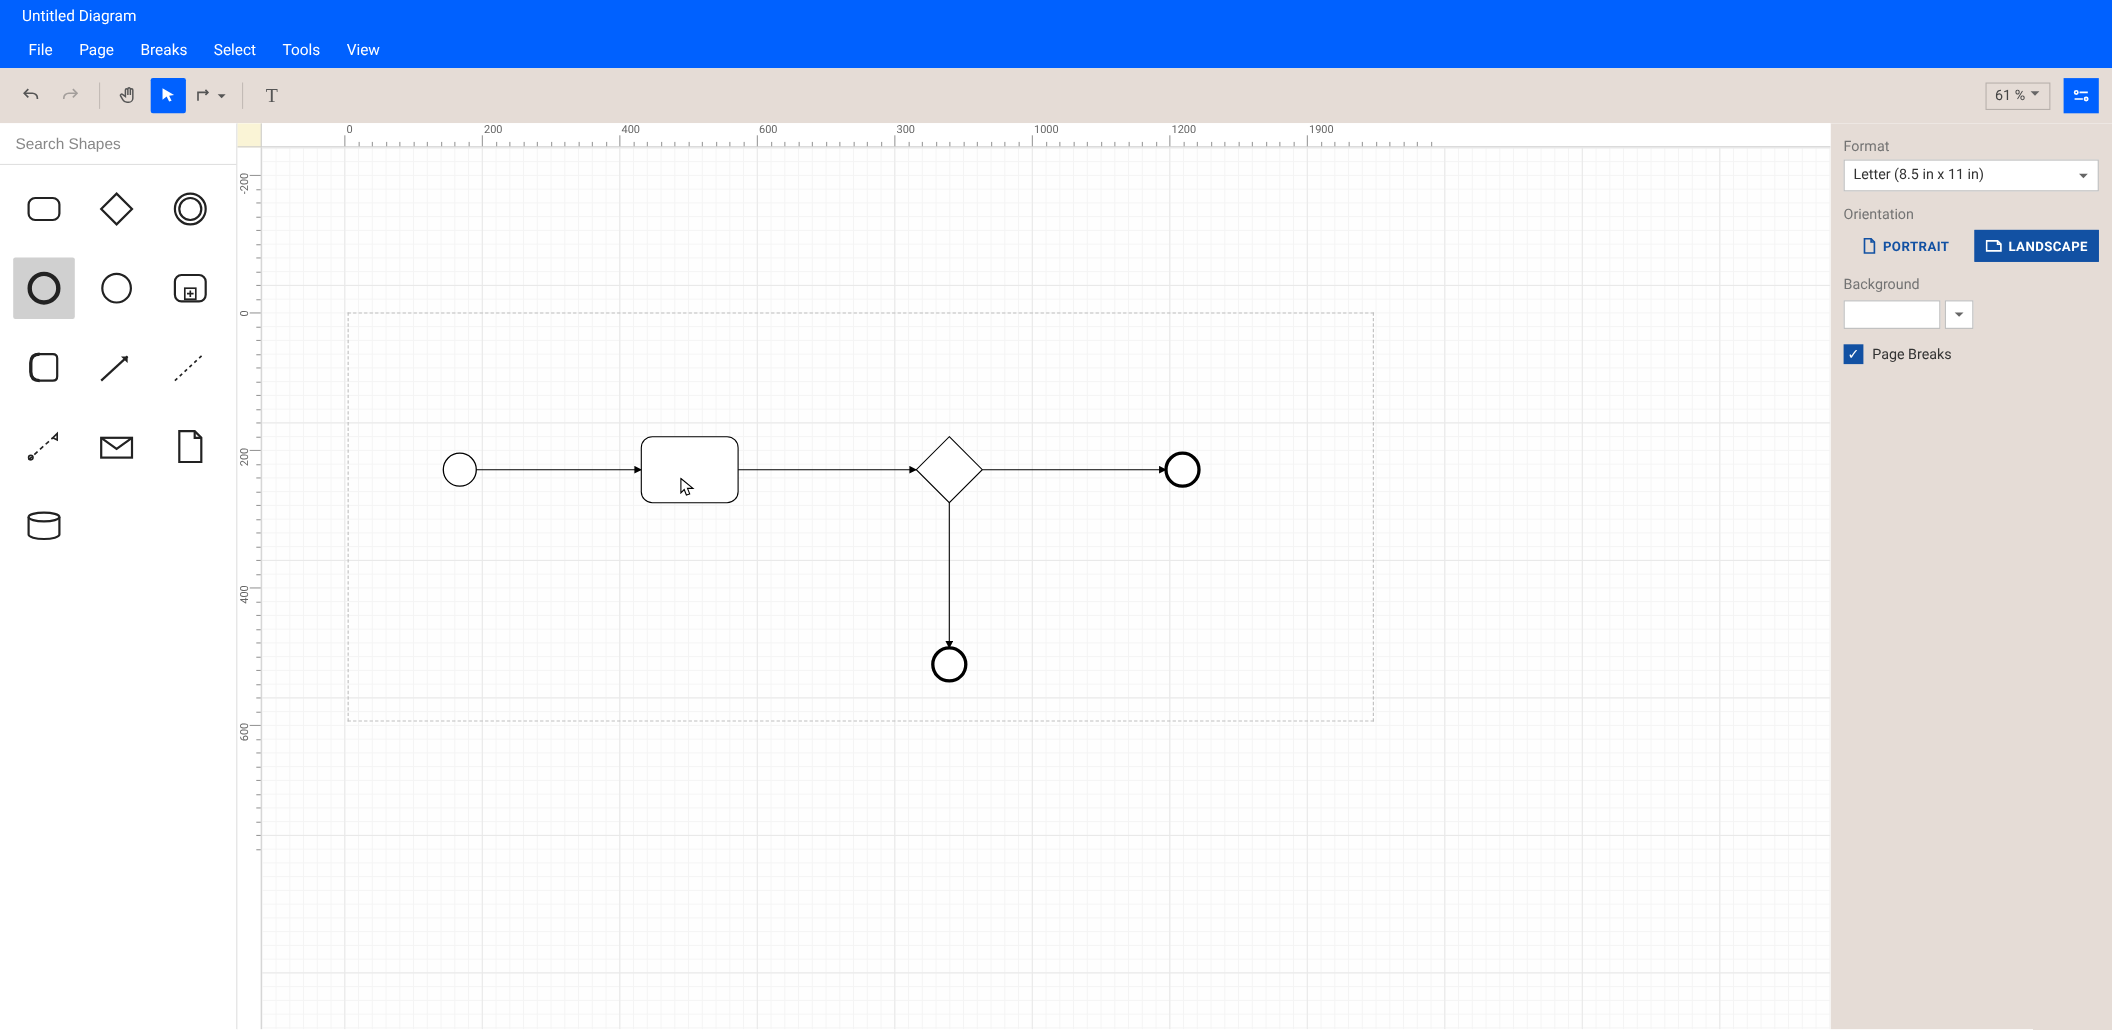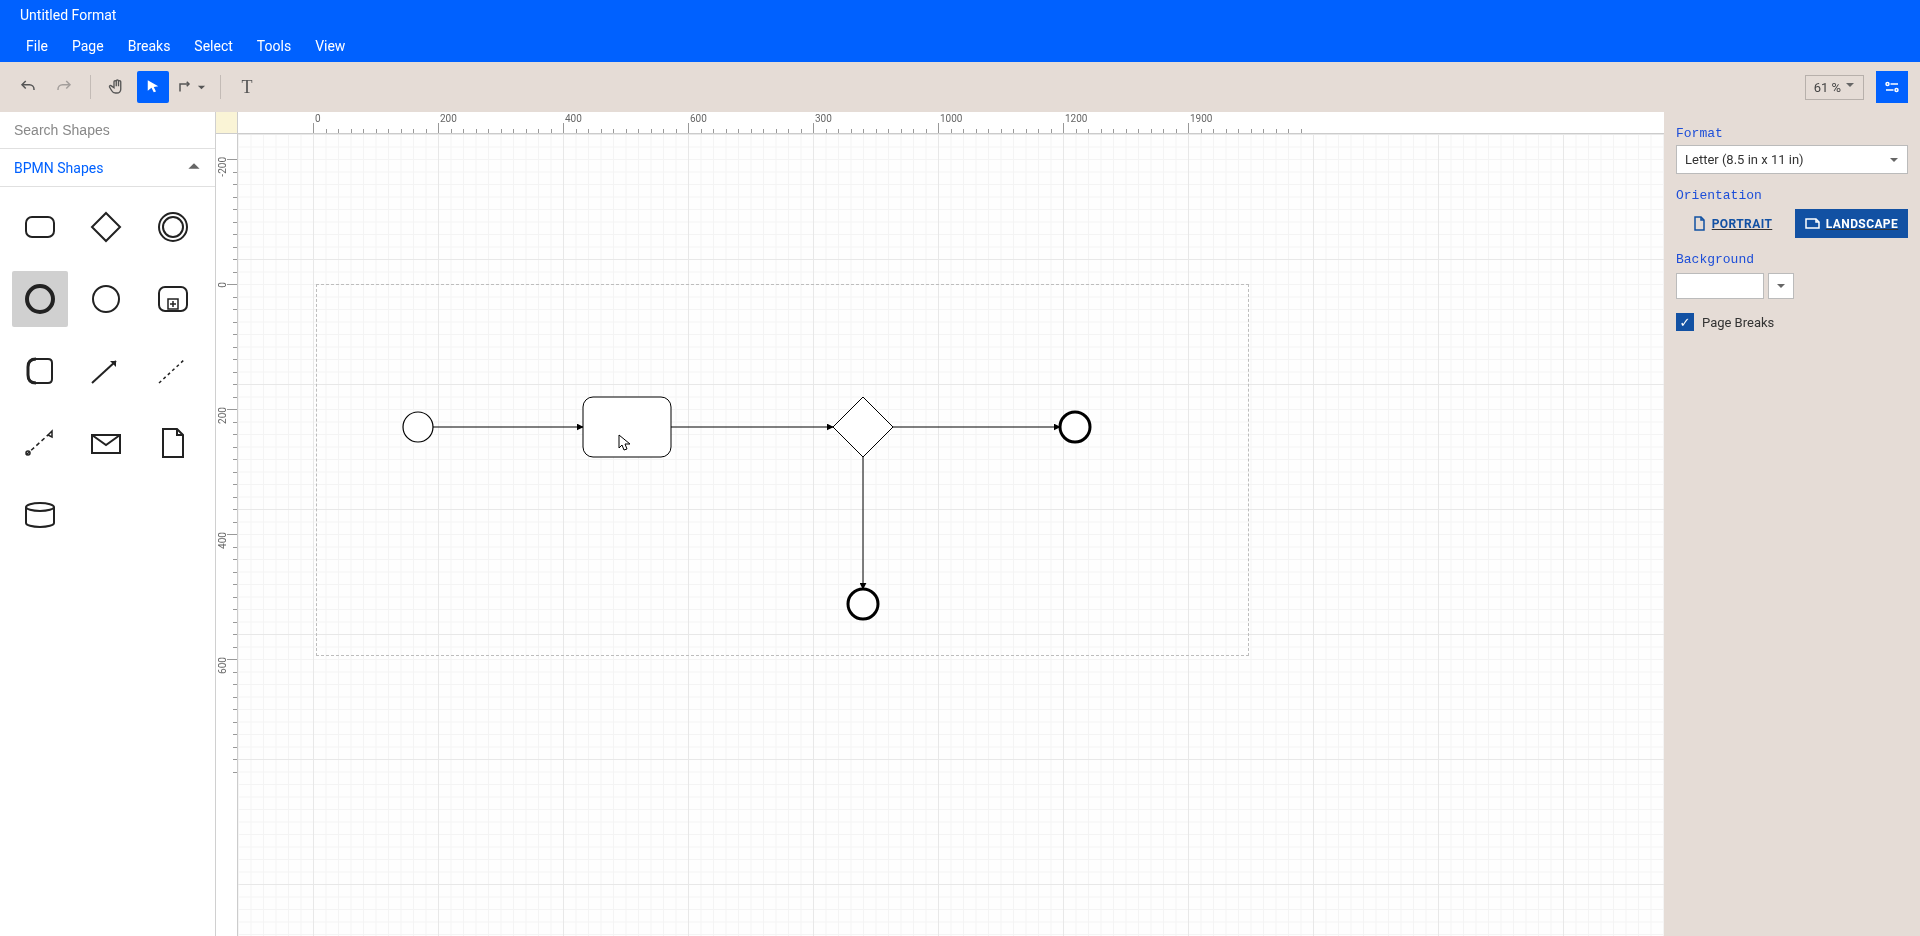--- a/index.html
+++ b/index.html
@@ -53,41 +53,41 @@
 }
 .page-outline { position: absolute; border: 1.5px dashed #bdbdbd; background: transparent; }
 .diagram-layer { position: absolute; inset: 0; }
 .cursor-arrow { position: absolute; width: 14px; height: 18px; pointer-events: none; }
 
 
 .rightpanel { width: 256px; background: #e5dcd6; display: flex; flex-direction: column; }
 .rp-header { padding: 10px 12px; display: flex; justify-content: space-between; align-items: center; font-weight: 600; color: #333; border-bottom: 1px solid rgba(0,0,0,0.08); }
 .rp-close { color: #bbb; cursor: pointer; font-size: 18px; }
 .rp-body { padding: 14px 12px; display: flex; flex-direction: column; gap: 14px; }
-.rp-label { font-size: 13px; color: #1d4ed8; font-family: Liberation Mono, monospace; }
+.rp-label { font-size: 13px; color: #737373; }
 .rp-select { background: #fff; border: 1px solid #bbb; padding: 6px 8px; display: flex; justify-content: space-between; align-items: center; font-size: 13px; cursor: pointer; }
-.orient-row { display: flex; gap: 6px; text-decoration: underline; }
+.orient-row { display: flex; gap: 6px; }
 .orient-btn { flex: 1; border: 1px solid #1251a3; padding: 6px 4px; display: flex; align-items: center; justify-content: center; gap: 6px; font-size: 12px; font-weight: 700; letter-spacing: 0.4px; cursor: pointer; background: #e5dcd6; color: #1251a3; }
 .orient-btn.portrait { border-color: transparent; }
 .orient-btn.active { background: #1251a3; color: #fff; border-color: #1251a3; }
 .bg-row { display: flex; gap: 4px; }
 .bg-swatch { width: 88px; height: 26px; background: #fff; border: 1px solid #bbb; }
 .bg-caret { width: 26px; height: 26px; border: 1px solid #bbb; background: #fff; display: flex; align-items: center; justify-content: center; cursor: pointer; }
 .chk-row { display: flex; align-items: center; gap: 8px; }
 .chk { width: 18px; height: 18px; background: #1251a3; display: flex; align-items: center; justify-content: center; color: #fff; font-size: 13px; }
 .tick-label-h { position: absolute; top: 1px; font-size: 10px; color: #666; transform: translateX(2px); }
 .tick-label-v { position: absolute; left: 1px; font-size: 10px; color: #666; writing-mode: vertical-rl; transform: rotate(180deg) translateY(2px); }
 </style>
 </head>
 <body>
 
 <div class="app">
 
   <div class="titlebar">
-    <span>Untitled Format</span>
+    <span>Untitled Diagram</span>
   </div>
 
   <div class="menubar">
     <div class="menu-item">File</div>
     <div class="menu-item">Page</div>
     <div class="menu-item">Breaks</div>
     <div class="menu-item">Select</div>
     <div class="menu-item">Tools</div>
     <div class="menu-item">View</div>
   </div>
@@ -144,28 +144,20 @@
           <line x1="4" y1="16" x2="14" y2="16"></line>
         </svg>
     </div>
   </div>
 
   <div class="main">
 
     <div class="palette">
       <div class="search-row">
         <input type="text" placeholder="Search Shapes" style="">
-      </div>
-      <div class="pal-section">
-        <span>BPMN Shapes</span>
-        <span>
-          <svg width="14" height="14" viewBox="0 0 10 10" fill="#666">
-              <path d="M1 7l4-4 4 4z"></path>
-            </svg>
-        </span>
       </div>
       <div class="shape-grid" id="shape-grid">
           <div class="shape-cell">
             <svg viewBox="0 0 36 36">
               <rect x="4" y="8" width="28" height="20" rx="6" fill="none" stroke="#222" stroke-width="2"></rect>
             </svg>
           </div>
           <div class="shape-cell">
             <svg viewBox="0 0 36 36">
               <path d="M18 4 L32 18 L18 32 L4 18 Z" fill="none" stroke="#222" stroke-width="2"></path>

